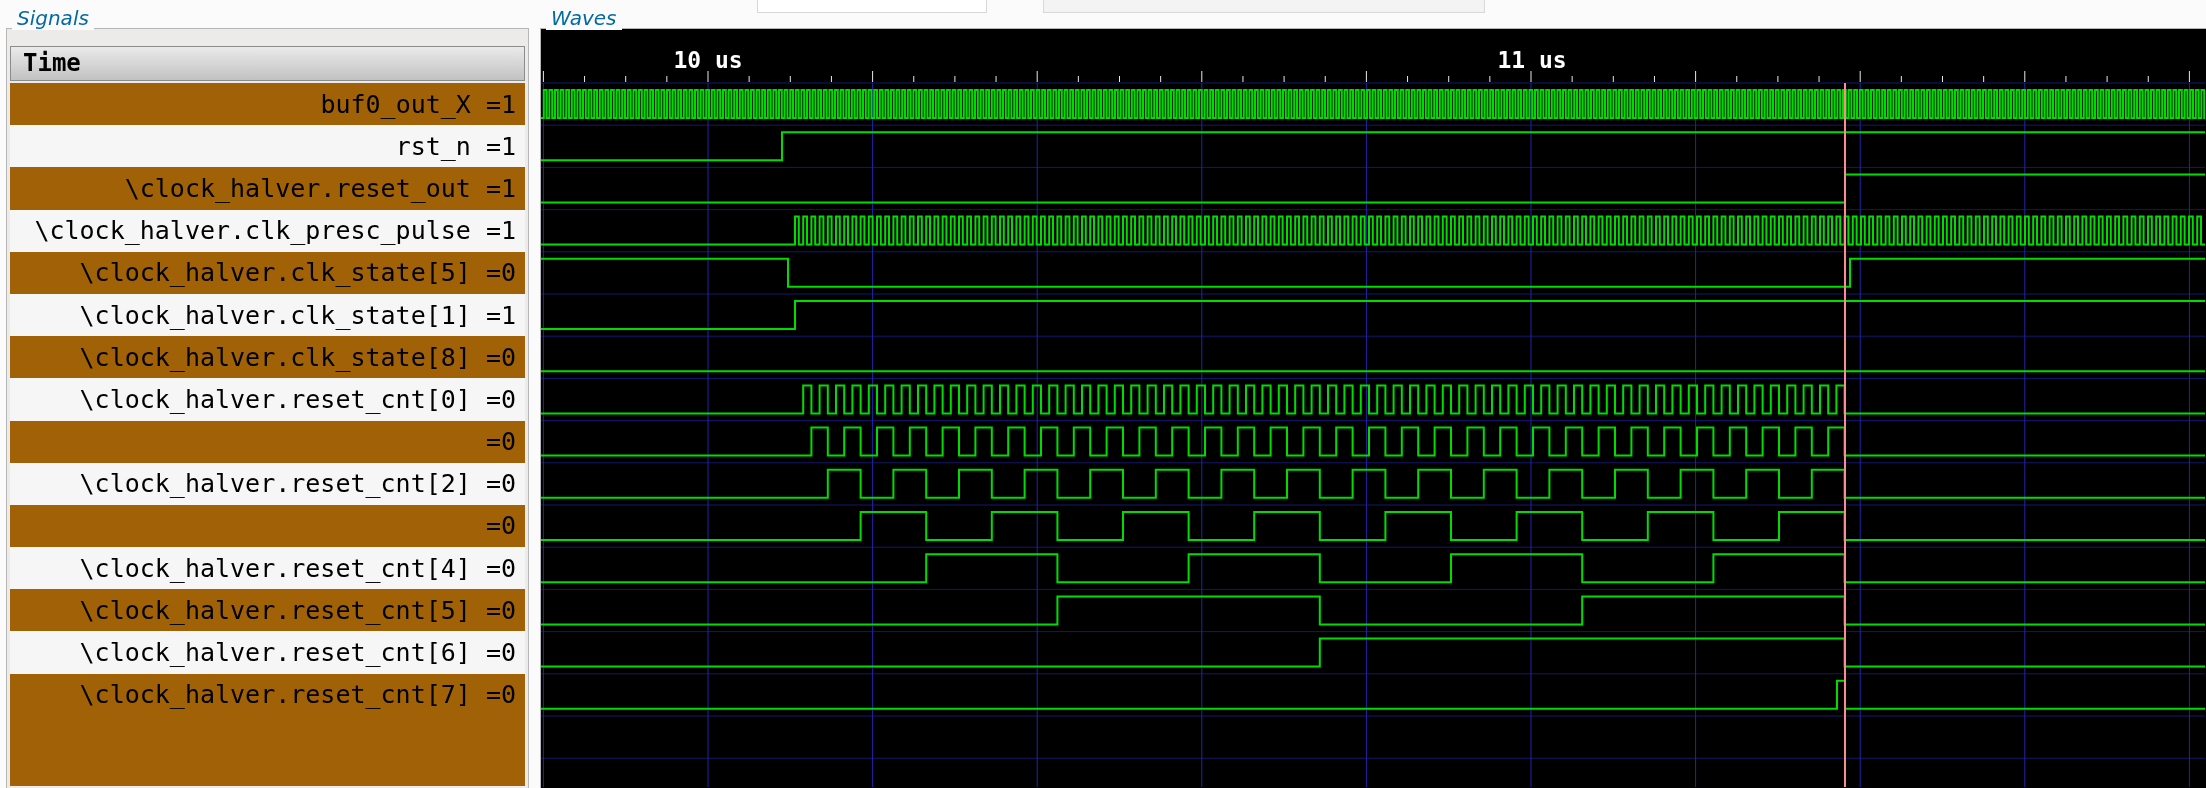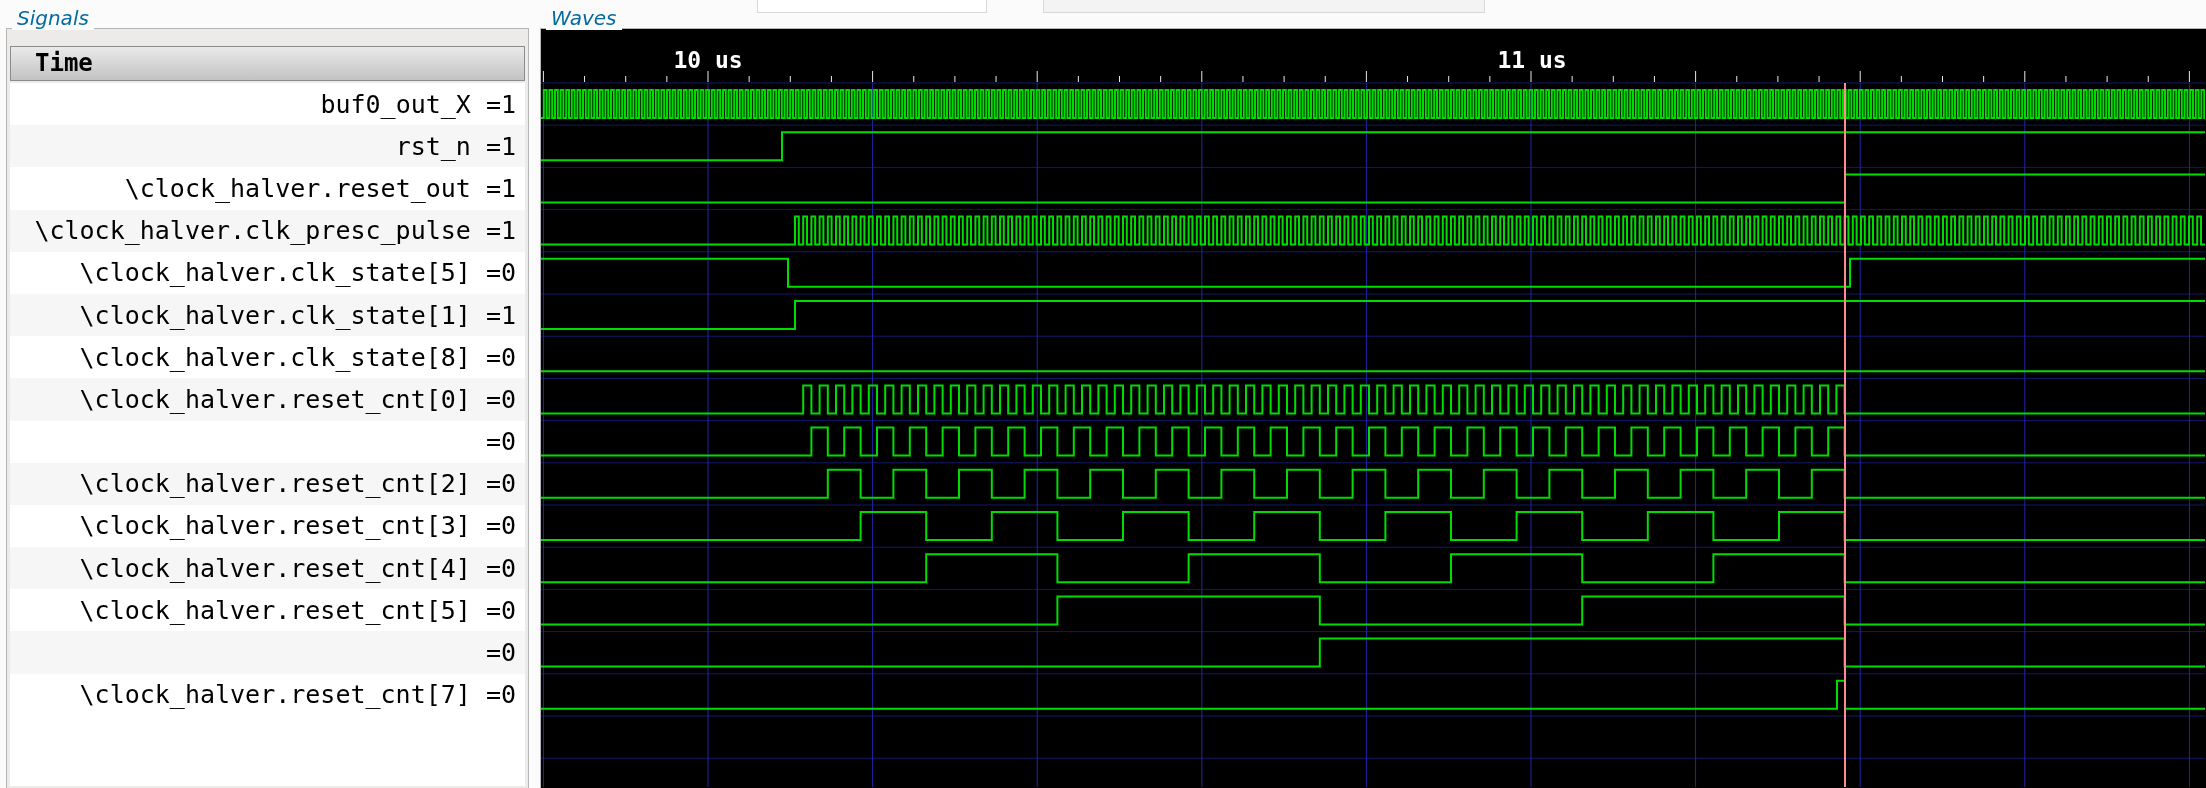--- a/index.html
+++ b/index.html
@@ -12,23 +12,23 @@
   .frame-label{
     position:absolute;top:-23px;left:5px;height:24px;line-height:24px;
     padding:0 5px;font-size:20px;color:#0369a1;background:#fbfbfb;white-space:nowrap;font-style:italic;
   }
   #signals-frame{left:6px;top:28px;width:521px;height:760px;background:#ecebe9}
   #waves-frame{left:540px;top:28px;width:1666px;height:760px;background:#000000}
   #time-header{
     position:absolute;left:3px;right:3px;top:17px;height:35px;box-sizing:border-box;
     background:linear-gradient(#eaeaea,#c2c2c2);border:1px solid #8c8c8c;
     font-family:"DejaVu Sans Mono",monospace;font-size:24px;font-weight:700;color:#000;
-    line-height:33px;padding-left:24px;
+    line-height:33px;padding-left:12px;
   }
-  #signal-rows{position:absolute;left:3px;right:3px;top:54px;bottom:3px;background:#ffffff;overflow:hidden}
+  #signal-rows{position:absolute;left:3px;right:3px;top:54px;bottom:3px;background:#a16207;overflow:hidden}
   .sigrow{
     height:42.2px;display:flex;justify-content:flex-end;align-items:center;
     padding-right:9px;font-family:"DejaVu Sans Mono",monospace;font-size:25px;color:#000;
     white-space:pre;box-sizing:border-box;
   }
   .sigrow:nth-child(even){background:#f6f6f6}
   .signame{margin-right:15px}
   #wave-svg{position:absolute;left:0;top:0;display:block}
 </style>
 </head>
@@ -44,24 +44,24 @@
       <div class="sigrow"><span class="signame">buf0_out_X</span><span>=1</span></div>
       <div class="sigrow"><span class="signame">rst_n</span><span>=1</span></div>
       <div class="sigrow"><span class="signame">\clock_halver.reset_out</span><span>=1</span></div>
       <div class="sigrow"><span class="signame">\clock_halver.clk_presc_pulse</span><span>=1</span></div>
       <div class="sigrow"><span class="signame">\clock_halver.clk_state[5]</span><span>=0</span></div>
       <div class="sigrow"><span class="signame">\clock_halver.clk_state[1]</span><span>=1</span></div>
       <div class="sigrow"><span class="signame">\clock_halver.clk_state[8]</span><span>=0</span></div>
       <div class="sigrow"><span class="signame">\clock_halver.reset_cnt[0]</span><span>=0</span></div>
       <div class="sigrow"><span>=0</span></div>
       <div class="sigrow"><span class="signame">\clock_halver.reset_cnt[2]</span><span>=0</span></div>
-      <div class="sigrow"><span class="signame">\clock_halver.reset_cnt[3]</span><span>=0</span></div>
+      <div class="sigrow"><span>=0</span></div>
       <div class="sigrow"><span class="signame">\clock_halver.reset_cnt[4]</span><span>=0</span></div>
       <div class="sigrow"><span class="signame">\clock_halver.reset_cnt[5]</span><span>=0</span></div>
-      <div class="sigrow"><span>=0</span></div>
+      <div class="sigrow"><span class="signame">\clock_halver.reset_cnt[6]</span><span>=0</span></div>
       <div class="sigrow"><span class="signame">\clock_halver.reset_cnt[7]</span><span>=0</span></div>
     </div>
 </div>
 
 <div class="frame" id="waves-frame">
   <span class="frame-label">Waves</span>
   <svg id="wave-svg" width="1664" height="758" viewBox="0 0 1664 758">
       <g>
         <line x1="0" y1="54" x2="1664" y2="54" stroke="#161670" stroke-width="1"></line>
         <line x1="0" y1="96.2" x2="1664" y2="96.2" stroke="#161670" stroke-width="1"></line>

